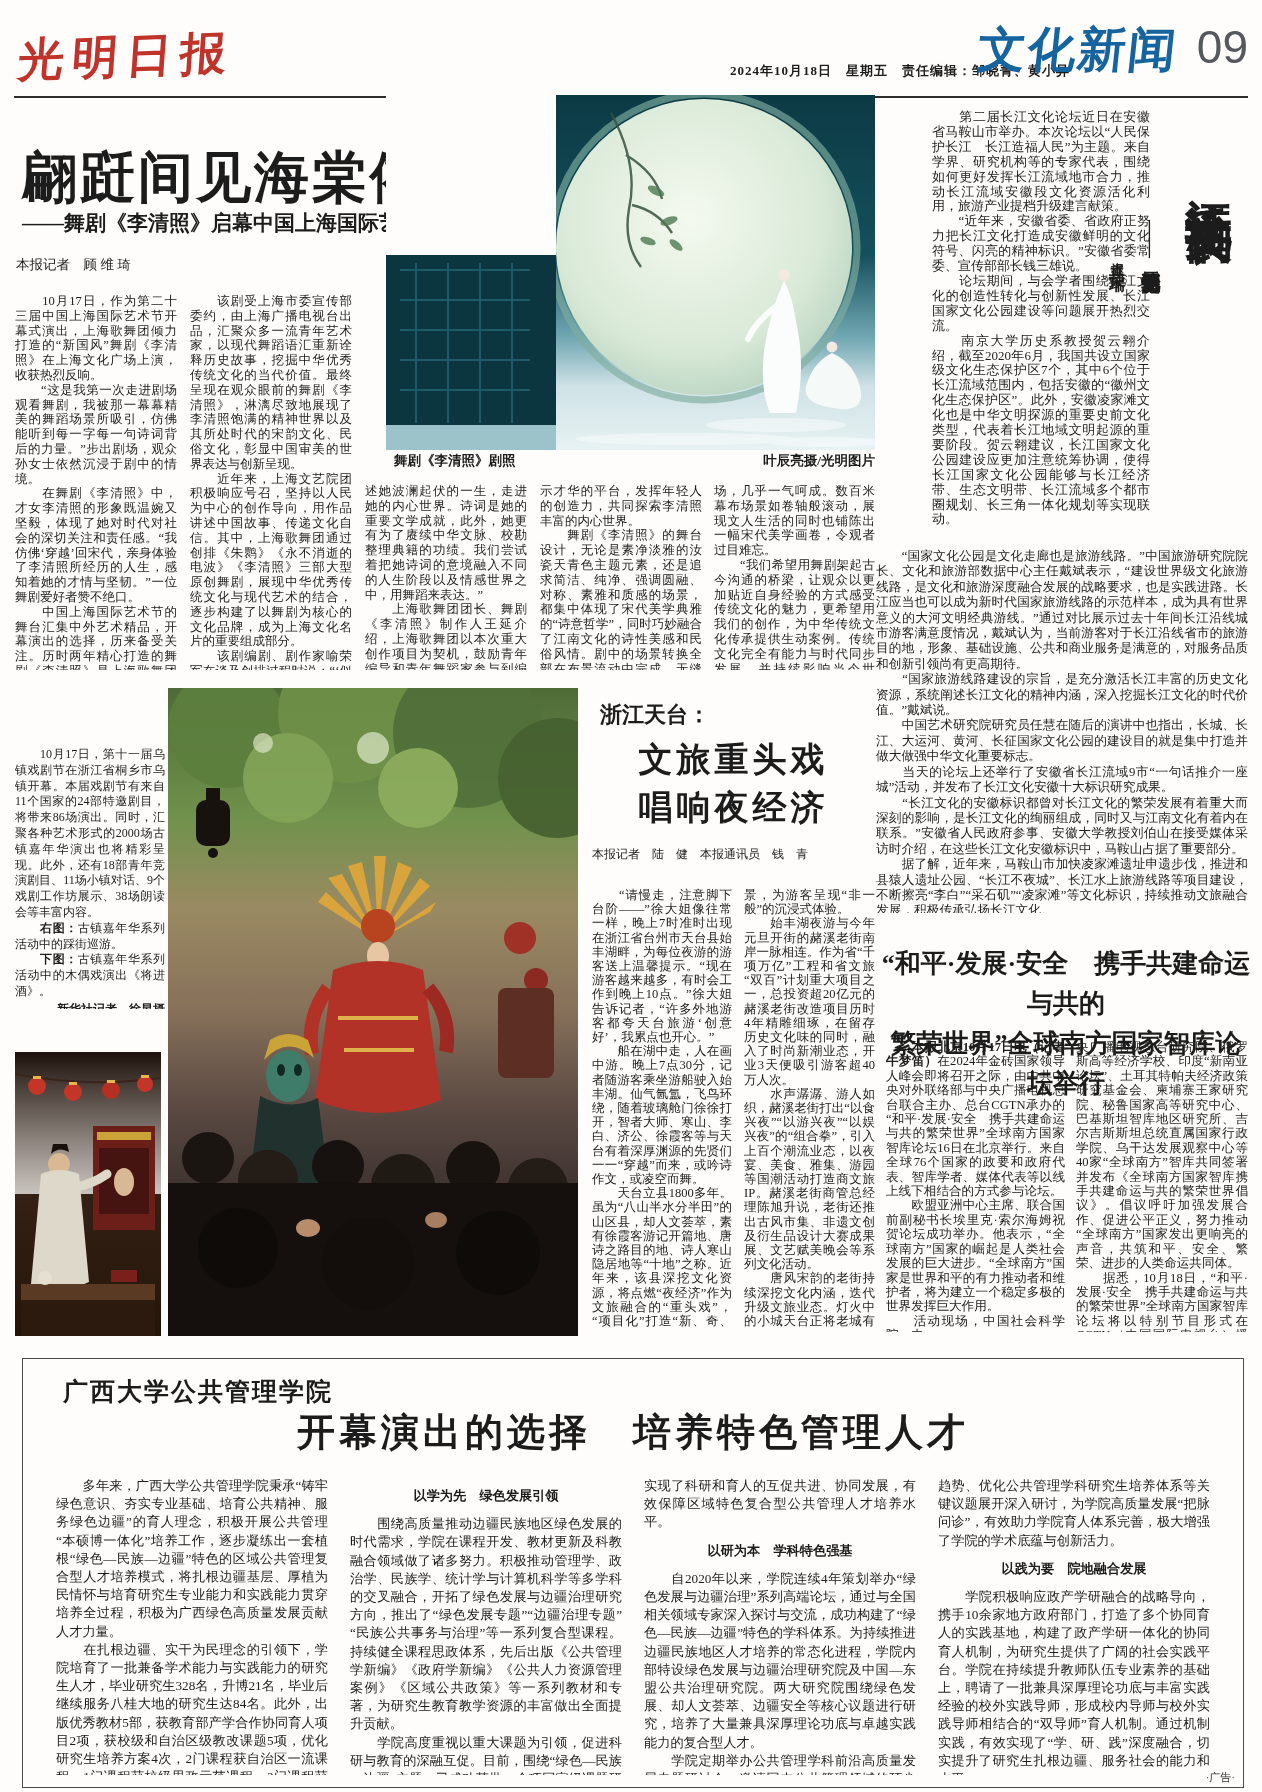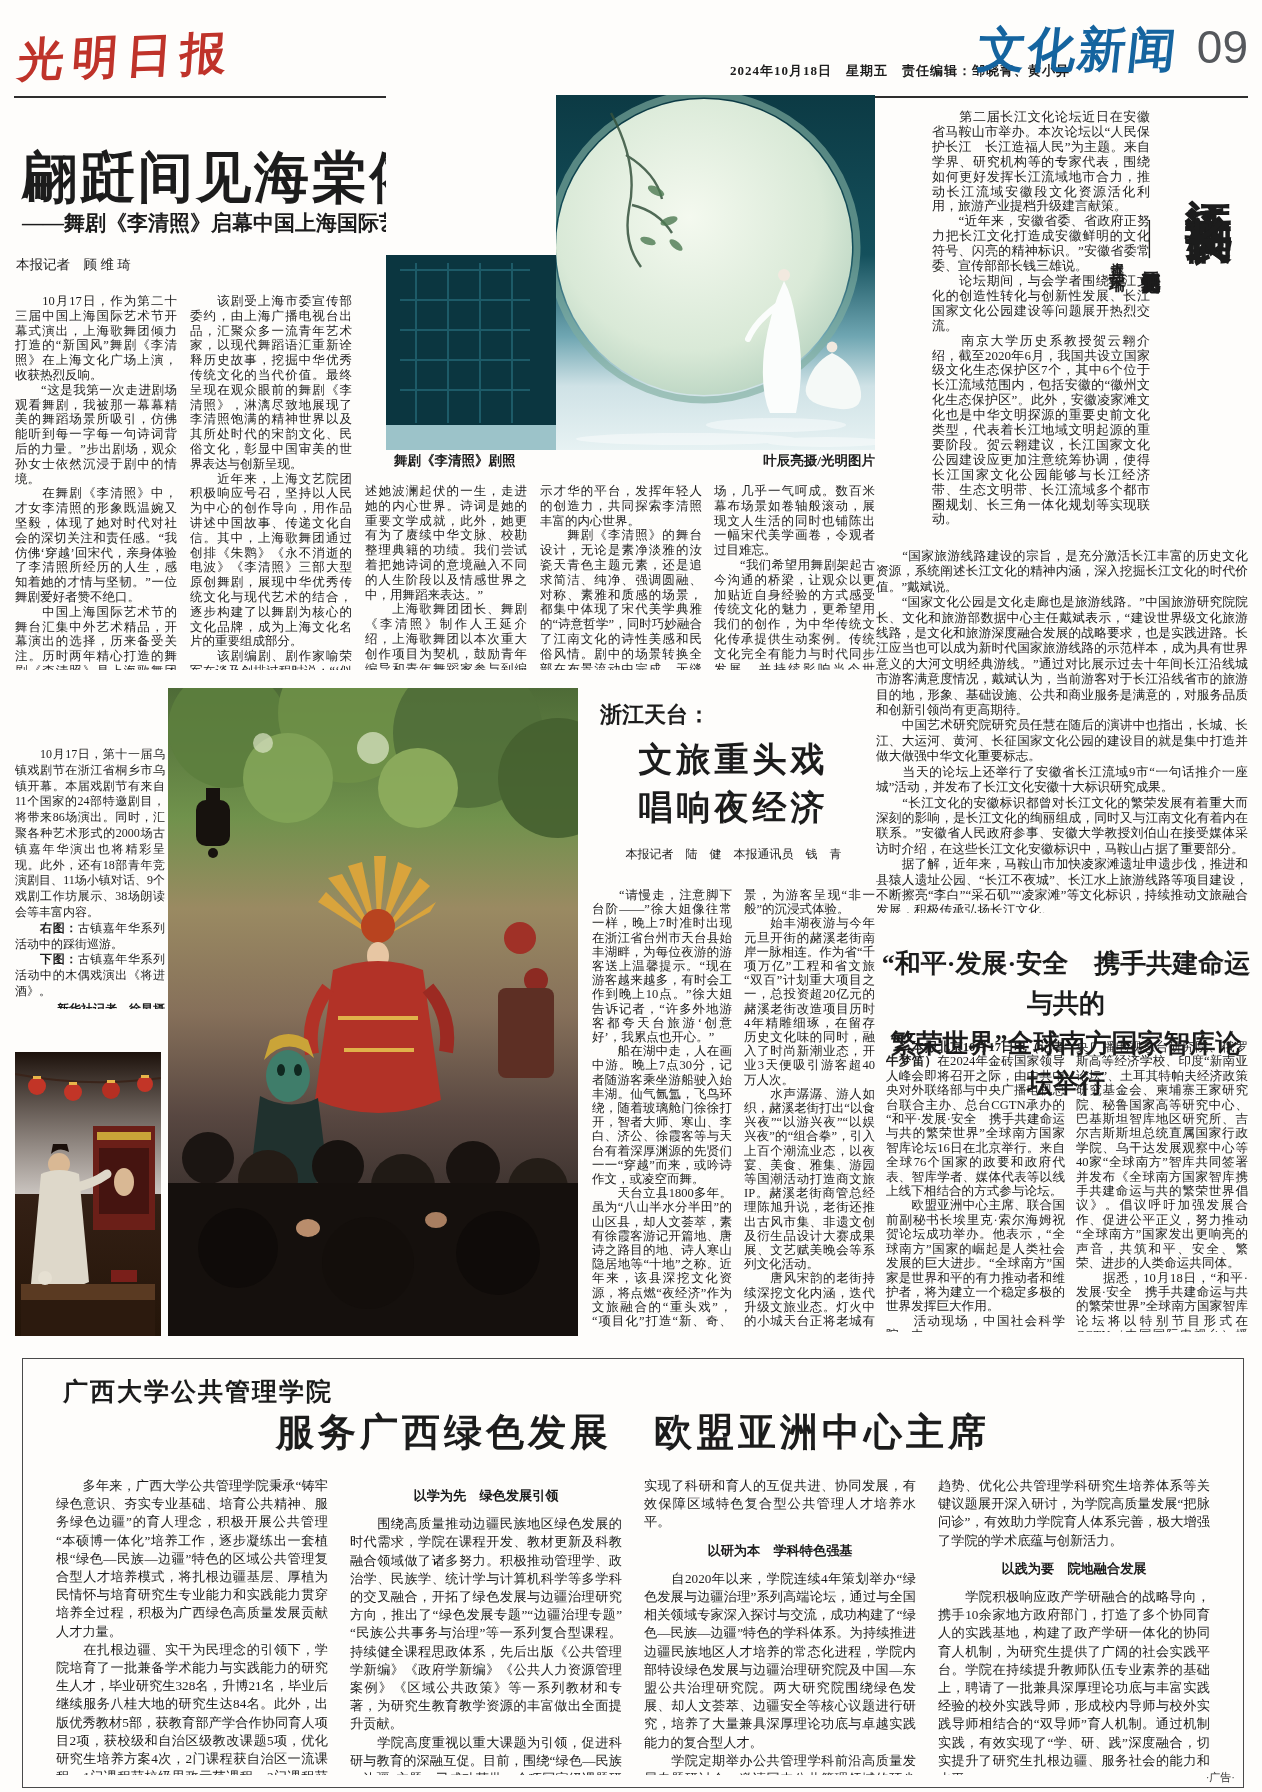--- a/index.html
+++ b/index.html
@@ -34,21 +34,21 @@
   .cj-byline{position:absolute;left:1106px;top:252px;height:230px;font-size:13px;}
   .cj-byline .name{font-size:16px;font-weight:bold;letter-spacing:4px;}
   
   .essay-caption{position:absolute;left:15px;top:747px;width:150px;height:262px;overflow:hidden;font-size:12px;line-height:15.8px;}
   .parade-box{position:absolute;left:168px;top:688px;width:410px;height:648px;}
   .puppet-box{position:absolute;left:15px;top:1052px;width:146px;height:284px;}
   
   .tt-head{position:absolute;left:592px;top:700px;width:283px;}
   .tt-kicker{font-size:22px;font-weight:bold;margin:0 0 6px 8px;}
   .tt-t{font-size:34px;font-weight:900;text-align:center;margin:0;line-height:48px;letter-spacing:4px;}
-  .tt-byline{font-size:12px;text-align:center;margin-top:14px;}
+  .tt-byline{font-size:12px;margin-top:14px;}
   .t-col{position:absolute;top:888px;height:440px;overflow:hidden;font-size:12.5px;line-height:14.2px;}
   
   .fm-head{position:absolute;left:880px;top:944px;width:372px;text-align:center;font-size:26px;font-weight:900;line-height:40px;margin:0;}
   .f-col{position:absolute;top:1040px;height:292px;overflow:hidden;font-size:12.6px;line-height:14.4px;}
   
   .ad-box{position:absolute;left:22px;top:1358px;width:1220px;height:428px;border:1px solid #4a4a4a;}
   .ad-org{position:absolute;left:36px;top:12px;font-size:25px;font-weight:bold;letter-spacing:2px;margin:4px;}
   .ad-headline{position:absolute;left:0;top:48px;width:100%;text-align:center;font-size:38px;font-weight:900;letter-spacing:4px;margin:0;}
   .ad-col{position:absolute;top:118px;height:298px;width:272px;overflow:hidden;font-size:13.2px;line-height:18.2px;}
   .ad-mark{position:absolute;right:8px;bottom:2px;font-size:11px;color:#333;}
@@ -164,22 +164,22 @@
         <p class="para">　　论坛期间，与会学者围绕长江文化的创造性转化与创新性发展、长江国家文化公园建设等问题展开热烈交流。</p>
         <p class="para">　　南京大学历史系教授贺云翱介绍，截至2020年6月，我国共设立国家级文化生态保护区7个，其中6个位于长江流域范围内，包括安徽的“徽州文化生态保护区”。此外，安徽凌家滩文化也是中华文明探源的重要史前文化类型，代表着长江地域文明起源的重要阶段。贺云翱建议，长江国家文化公园建设应更加注意统筹协调，使得长江国家文化公园能够与长江经济带、生态文明带、长江流域多个都市圈规划、长三角一体化规划等实现联动。</p>
       </div>
     <div class="cj-title v">江流千古文韵长</div>
     <div class="cj-sub v">——第二届长江文化论坛侧记</div>
     <div class="cj-byline v">
       <span>本报记者</span>
       <span class="name">马荣瑞</span>
     </div>
     <div class="cj-wide">
+        <p class="para">　　“国家文化公园是文化走廊也是旅游线路。”中国旅游研究院院长、文化和旅游部数据中心主任戴斌表示，“建设世界级文化旅游线路，是文化和旅游深度融合发展的战略要求，也是实践进路。长江应当也可以成为新时代国家旅游线路的示范样本，成为具有世界意义的大河文明经典游线。”通过对比展示过去十年间长江沿线城市游客满意度情况，戴斌认为，当前游客对于长江沿线省市的旅游目的地，形象、基础设施、公共和商业服务是满意的，对服务品质和创新引领尚有更高期待。</p>
         <p class="para">　　“国家旅游线路建设的宗旨，是充分激活长江丰富的历史文化资源，系统阐述长江文化的精神内涵，深入挖掘长江文化的时代价值。”戴斌说。</p>
-        <p class="para">　　“国家文化公园是文化走廊也是旅游线路。”中国旅游研究院院长、文化和旅游部数据中心主任戴斌表示，“建设世界级文化旅游线路，是文化和旅游深度融合发展的战略要求，也是实践进路。长江应当也可以成为新时代国家旅游线路的示范样本，成为具有世界意义的大河文明经典游线。”通过对比展示过去十年间长江沿线城市游客满意度情况，戴斌认为，当前游客对于长江沿线省市的旅游目的地，形象、基础设施、公共和商业服务是满意的，对服务品质和创新引领尚有更高期待。</p>
         <p class="para">　　中国艺术研究院研究员任慧在随后的演讲中也指出，长城、长江、大运河、黄河、长征国家文化公园的建设目的就是集中打造并做大做强中华文化重要标志。</p>
         <p class="para">　　当天的论坛上还举行了安徽省长江流域9市“一句话推介一座城”活动，并发布了长江文化安徽十大标识研究成果。</p>
         <p class="para">　　“长江文化的安徽标识都曾对长江文化的繁荣发展有着重大而深刻的影响，是长江文化的绚丽组成，同时又与江南文化有着内在联系。”安徽省人民政府参事、安徽大学教授刘伯山在接受媒体采访时介绍，在这些长江文化安徽标识中，马鞍山占据了重要部分。</p>
         <p class="para">　　据了解，近年来，马鞍山市加快凌家滩遗址申遗步伐，推进和县猿人遗址公园、“长江不夜城”、长江水上旅游线路等项目建设，不断擦亮“李白”“采石矶”“凌家滩”等文化标识，持续推动文旅融合发展，积极传承弘扬长江文化。</p>
       </div>
   </aside>
 
   <section>
     <div class="essay-caption">
         <p class="para">　　10月17日，第十一届乌镇戏剧节在浙江省桐乡市乌镇开幕。本届戏剧节有来自11个国家的24部特邀剧目，将带来86场演出。同时，汇聚各种艺术形式的2000场古镇嘉年华演出也将精彩呈现。此外，还有18部青年竞演剧目、11场小镇对话、9个戏剧工作坊展示、38场朗读会等丰富内容。</p>
@@ -346,21 +346,21 @@
         <p class="para">　　活动现场，中国社会科学院、中</p>
       </div>
     <div class="f-col" style="left:1076px;width:172px">
         <p class="para">央广播电视总台研究院、俄罗斯高等经济学校、印度“新南亚论坛”、土耳其特帕夫经济政策研究基金会、柬埔寨王家研究院、秘鲁国家高等研究中心、巴基斯坦智库地区研究所、吉尔吉斯斯坦总统直属国家行政学院、乌干达发展观察中心等40家“全球南方”智库共同签署并发布《全球南方国家智库携手共建命运与共的繁荣世界倡议》。倡议呼吁加强发展合作、促进公平正义，努力推动“全球南方”国家发出更响亮的声音，共筑和平、安全、繁荣、进步的人类命运共同体。</p>
         <p class="para">　　据悉，10月18日，“和平·发展·安全　携手共建命运与共的繁荣世界”全球南方国家智库论坛将以特别节目形式在CGTN（中国国际电视台）播出。</p>
       </div>
   </section>
 
   <section class="ad-box">
     <h4 class="ad-org">广西大学公共管理学院</h4>
-    <h3 class="ad-headline">服务广西绿色发展　欧盟亚洲中心主席</h3>
+    <h3 class="ad-headline">开幕演出的选择　培养特色管理人才</h3>
     <div class="ad-col" style="left:33px">
         <p class="para">　　多年来，广西大学公共管理学院秉承“铸牢绿色意识、夯实专业基础、培育公共精神、服务绿色边疆”的育人理念，积极开展公共管理“本硕博一体化”培养工作，逐步凝练出一套植根“绿色—民族—边疆”特色的区域公共管理复合型人才培养模式，将扎根边疆基层、厚植为民情怀与培育研究生专业能力和实践能力贯穿培养全过程，积极为广西绿色高质量发展贡献人才力量。</p>
         <p class="para">　　在扎根边疆、实干为民理念的引领下，学院培育了一批兼备学术能力与实践能力的研究生人才，毕业研究生328名，升博21名，毕业后继续服务八桂大地的研究生达84名。此外，出版优秀教材5部，获教育部产学合作协同育人项目2项，获校级和自治区级教改课题5项，优化研究生培养方案4次，2门课程获自治区一流课程，1门课程获校级思政示范课程，2门课程获研究生案例库和在线课程建设立项。</p>
       </div>
     <div class="ad-col" style="left:327px">
         <p class="subhead">以学为先　绿色发展引领</p>
         <p class="para">　　围绕高质量推动边疆民族地区绿色发展的时代需求，学院在课程开发、教材更新及科教融合领域做了诸多努力。积极推动管理学、政治学、民族学、统计学与计算机科学等多学科的交叉融合，开拓了绿色发展与边疆治理研究方向，推出了“绿色发展专题”“边疆治理专题”“民族公共事务与治理”等一系列复合型课程。持续健全课程思政体系，先后出版《公共管理学新编》《政府学新编》《公共人力资源管理案例》《区域公共政策》等一系列教材和专著，为研究生教育教学资源的丰富做出全面提升贡献。</p>
         <p class="para">　　学院高度重视以重大课题为引领，促进科研与教育的深融互促。目前，围绕“绿色—民族—边疆”主题，已成功获批10余项国家级课题研究，学院将科研前沿成果融入教学实践，利用育人实践反哺科研，切实</p>
       </div>
     <div class="ad-col" style="left:621px">

